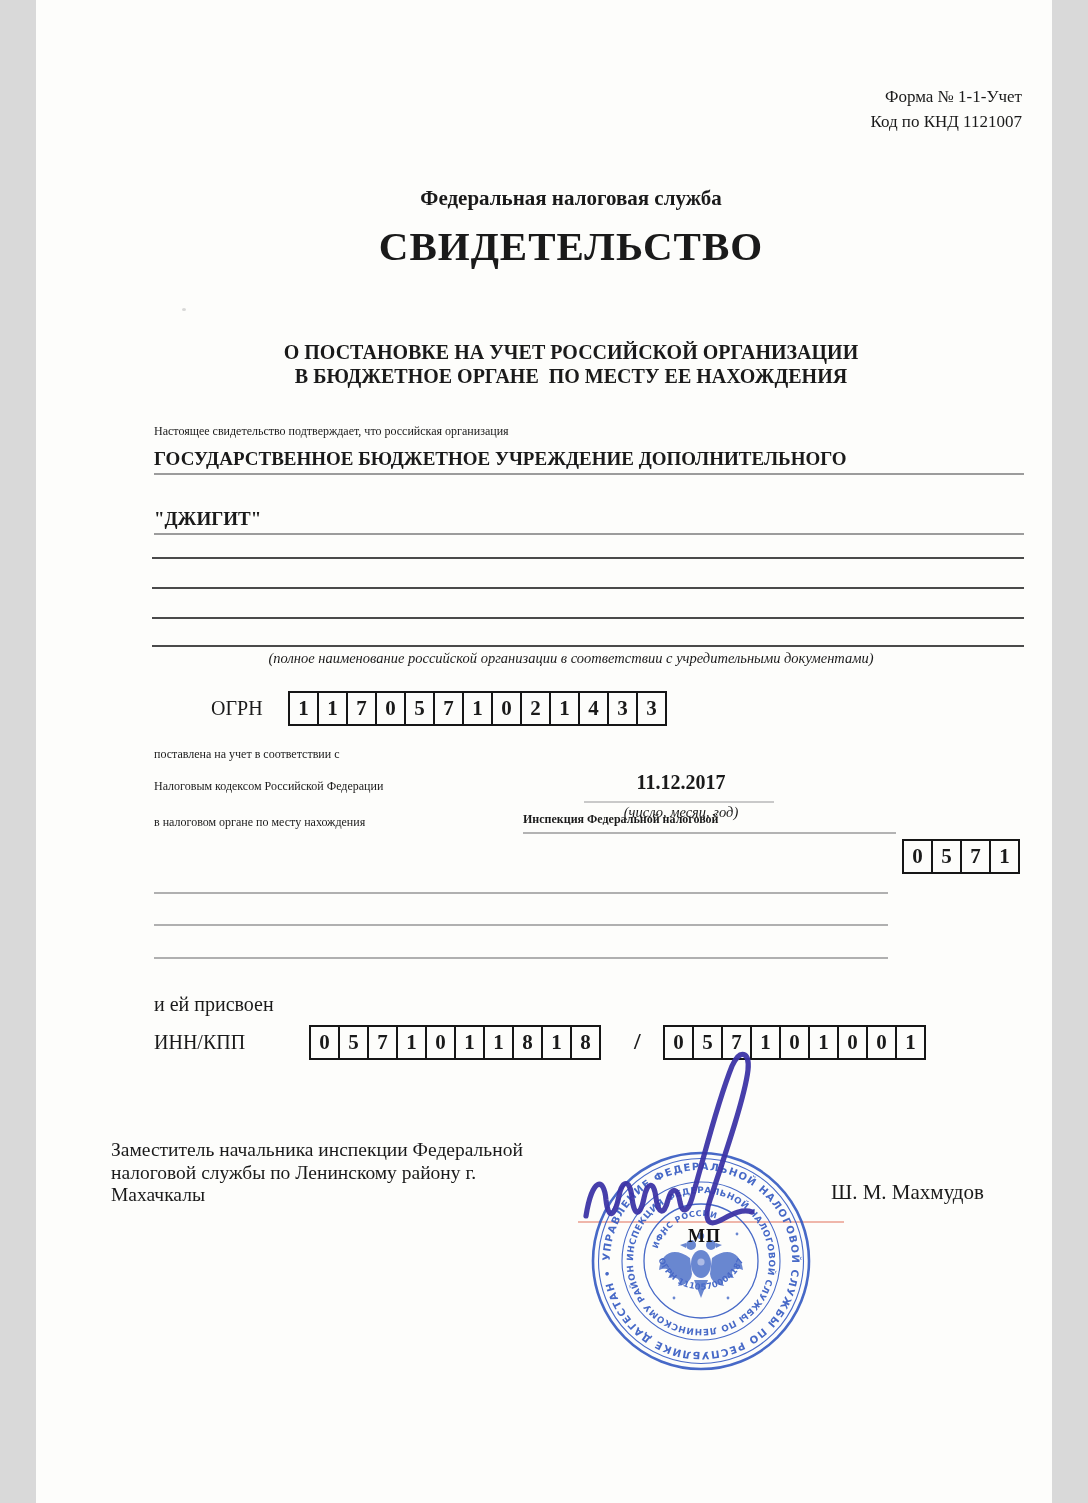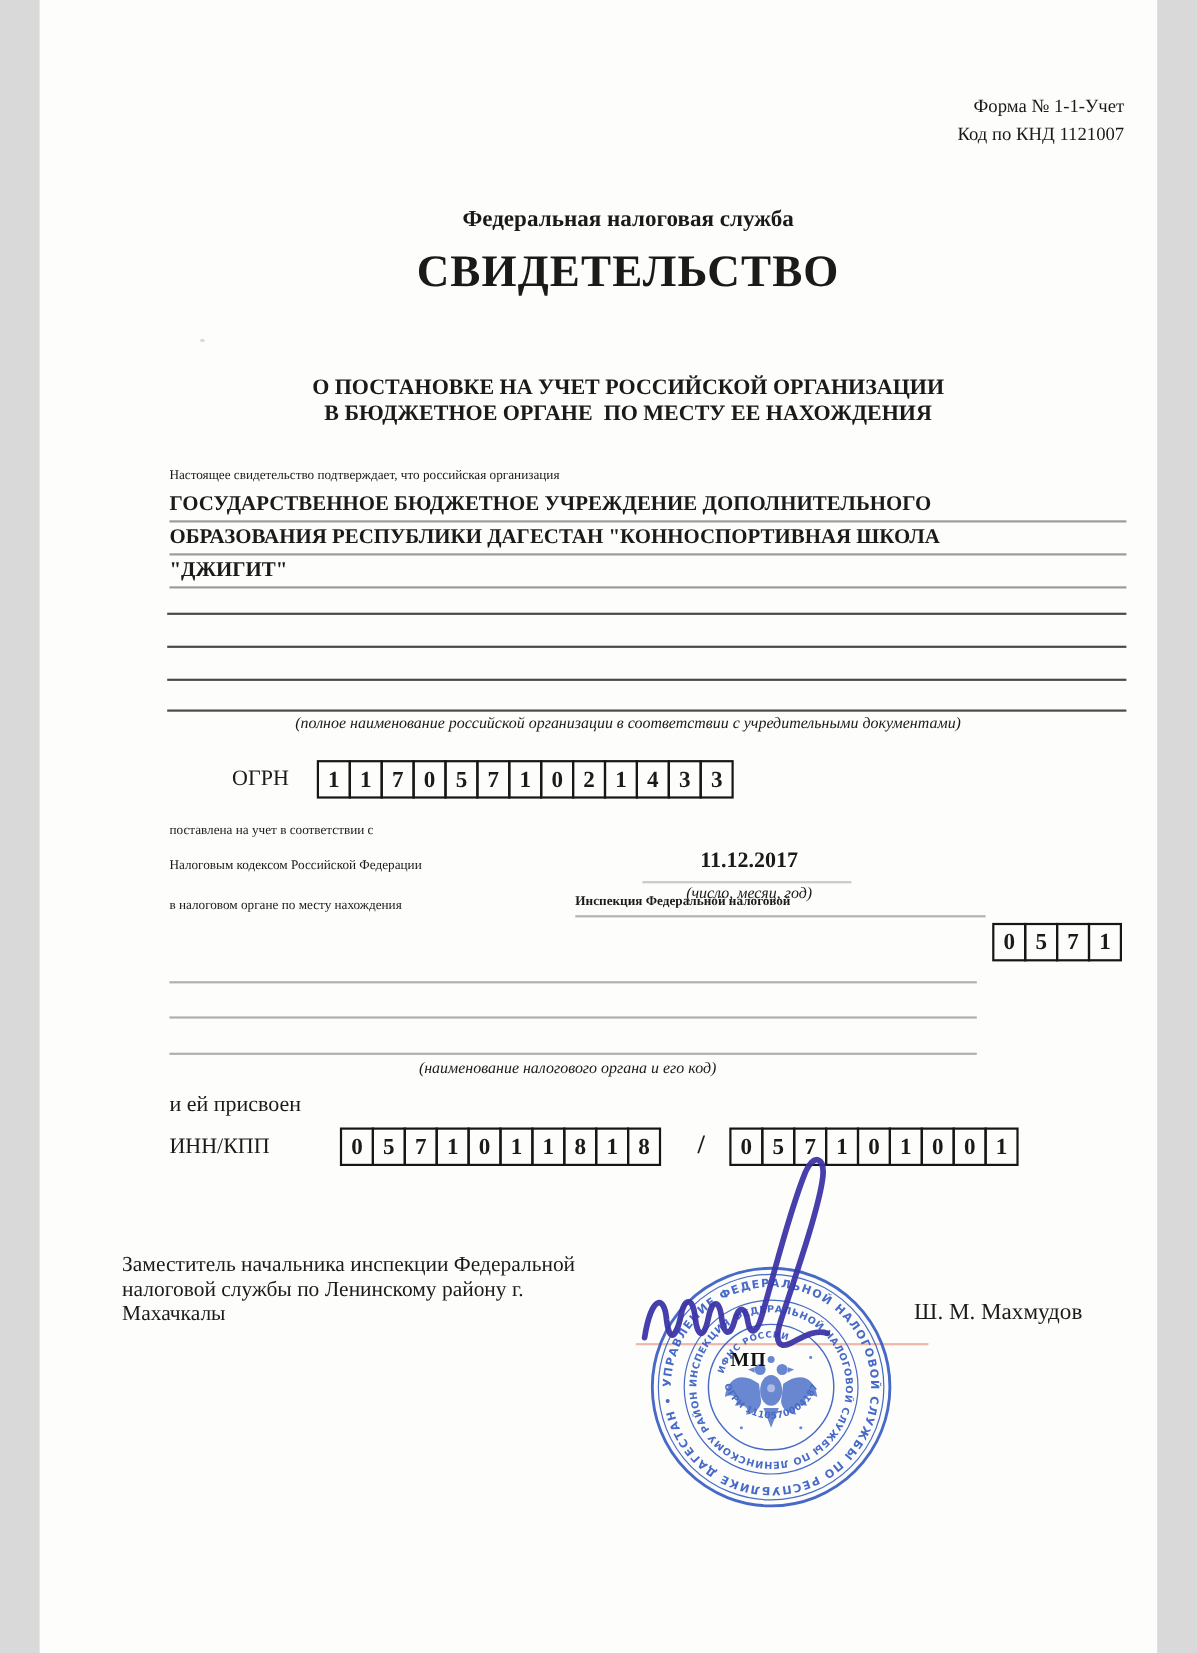--- a/index.html
+++ b/index.html
@@ -51,21 +51,20 @@
     <div>Код по КНД 1121007</div>
   </div>
 
   <div class="abs ctr b t21" style="top:186px;">Федеральная налоговая служба</div>
   <div class="abs ctr b t48" style="top:222px;">СВИДЕТЕЛЬСТВО</div>
   <div class="abs ctr b t20 pre" style="top:341px;">О ПОСТАНОВКЕ НА УЧЕТ РОССИЙСКОЙ ОРГАНИЗАЦИИ</div>
   <div class="abs ctr b t20 pre" style="top:365px;">В БЮДЖЕТНОЕ ОРГАНЕ  ПО МЕСТУ ЕЕ НАХОЖДЕНИЯ</div>
 
   <div class="abs t19" style="left:118px;top:424px;">Настоящее свидетельство подтверждает, что российская организация</div>
   <div class="abs orgline" style="top:448px;">ГОСУДАРСТВЕННОЕ БЮДЖЕТНОЕ УЧРЕЖДЕНИЕ ДОПОЛНИТЕЛЬНОГО</div>
-  <div class="abs orgline" style="top:478px;">ОБРАЗОВАНИЯ РЕСПУБЛИКИ ДАГЕСТАН "КОННОСПОРТИВНАЯ ШКОЛА</div>
   <div class="abs orgline" style="top:508px;">"ДЖИГИТ"</div>
 
   <div class="abs ruled" style="top:557px;"></div>
   <div class="abs ruled" style="top:587px;"></div>
   <div class="abs ruled" style="top:617px;"></div>
   <div class="abs ruled" style="top:645px;"></div>
   <div class="abs ctr i t14" style="top:650px;">(полное наименование российской организации в соответствии с учредительными документами)</div>
 
   <div class="abs t20" style="left:175px;top:697px;">ОГРН</div>
   <div class="abs cells" style="left:252px;top:691px;">
@@ -95,21 +94,20 @@
   <div class="abs cells" style="left:866px;top:839px;">
       <span class="cell">0</span>
       <span class="cell">5</span>
       <span class="cell">7</span>
       <span class="cell">1</span>
     </div>
 
   <div class="abs ruled2" style="top:892px;"></div>
   <div class="abs ruled2" style="top:924px;"></div>
   <div class="abs ruled2" style="top:957px;"></div>
-  <div class="abs i t14" style="left:130px;top:963px;width:700px;text-align:center;">(наименование налогового органа и его код)</div>
 
   <div class="abs t20" style="left:118px;top:993px;text-align:right;">и ей присвоен</div>
   <div class="abs t20" style="left:118px;top:1031px;">ИНН/КПП</div>
   <div class="abs cells" style="left:273px;top:1025px;">
       <span class="cell">0</span>
       <span class="cell">5</span>
       <span class="cell">7</span>
       <span class="cell">1</span>
       <span class="cell">0</span>
       <span class="cell">1</span>
@@ -199,15 +197,15 @@
         C 108 138, 114 140, 116 154
         C 118 166, 124 164, 128 150
         C 140 110, 152 58, 168 18
         C 176 0, 186 4, 184 22
         C 181 48, 162 104, 146 152
         C 140 170, 143 179, 155 173
         C 165 168, 177 160, 188 164"></path>
     </g>
   </svg>
 
-  <div class="abs mp" style="left:628px;top:1226px;">МП</div>
+  <div class="abs mp" style="left:652px;top:1226px;">МП</div>
 
 </div>
 
 </body></html>

